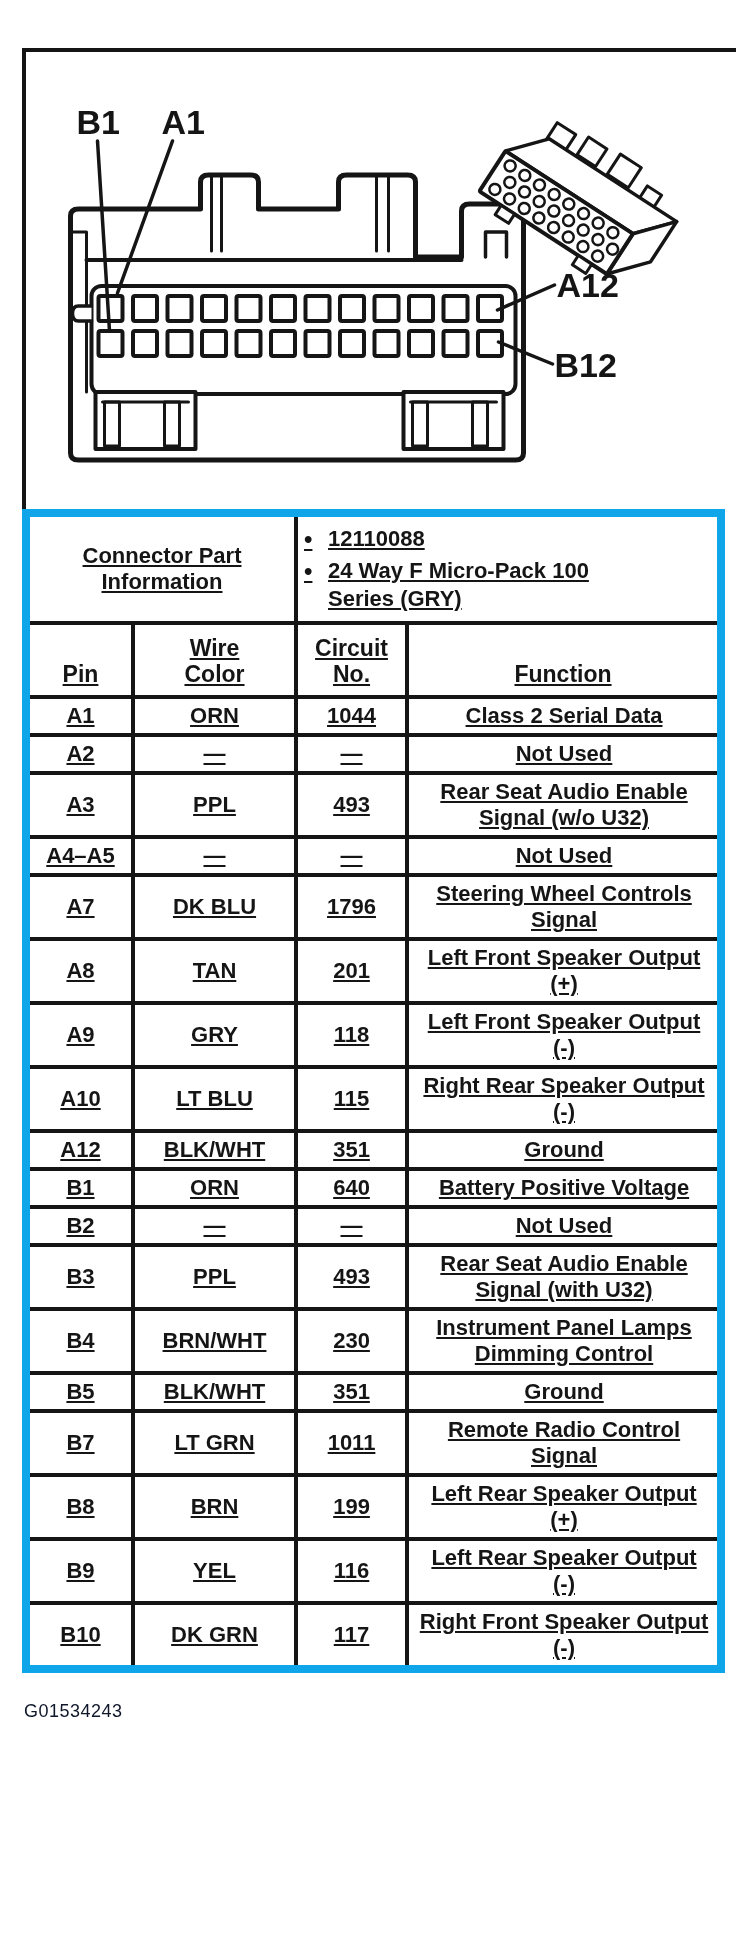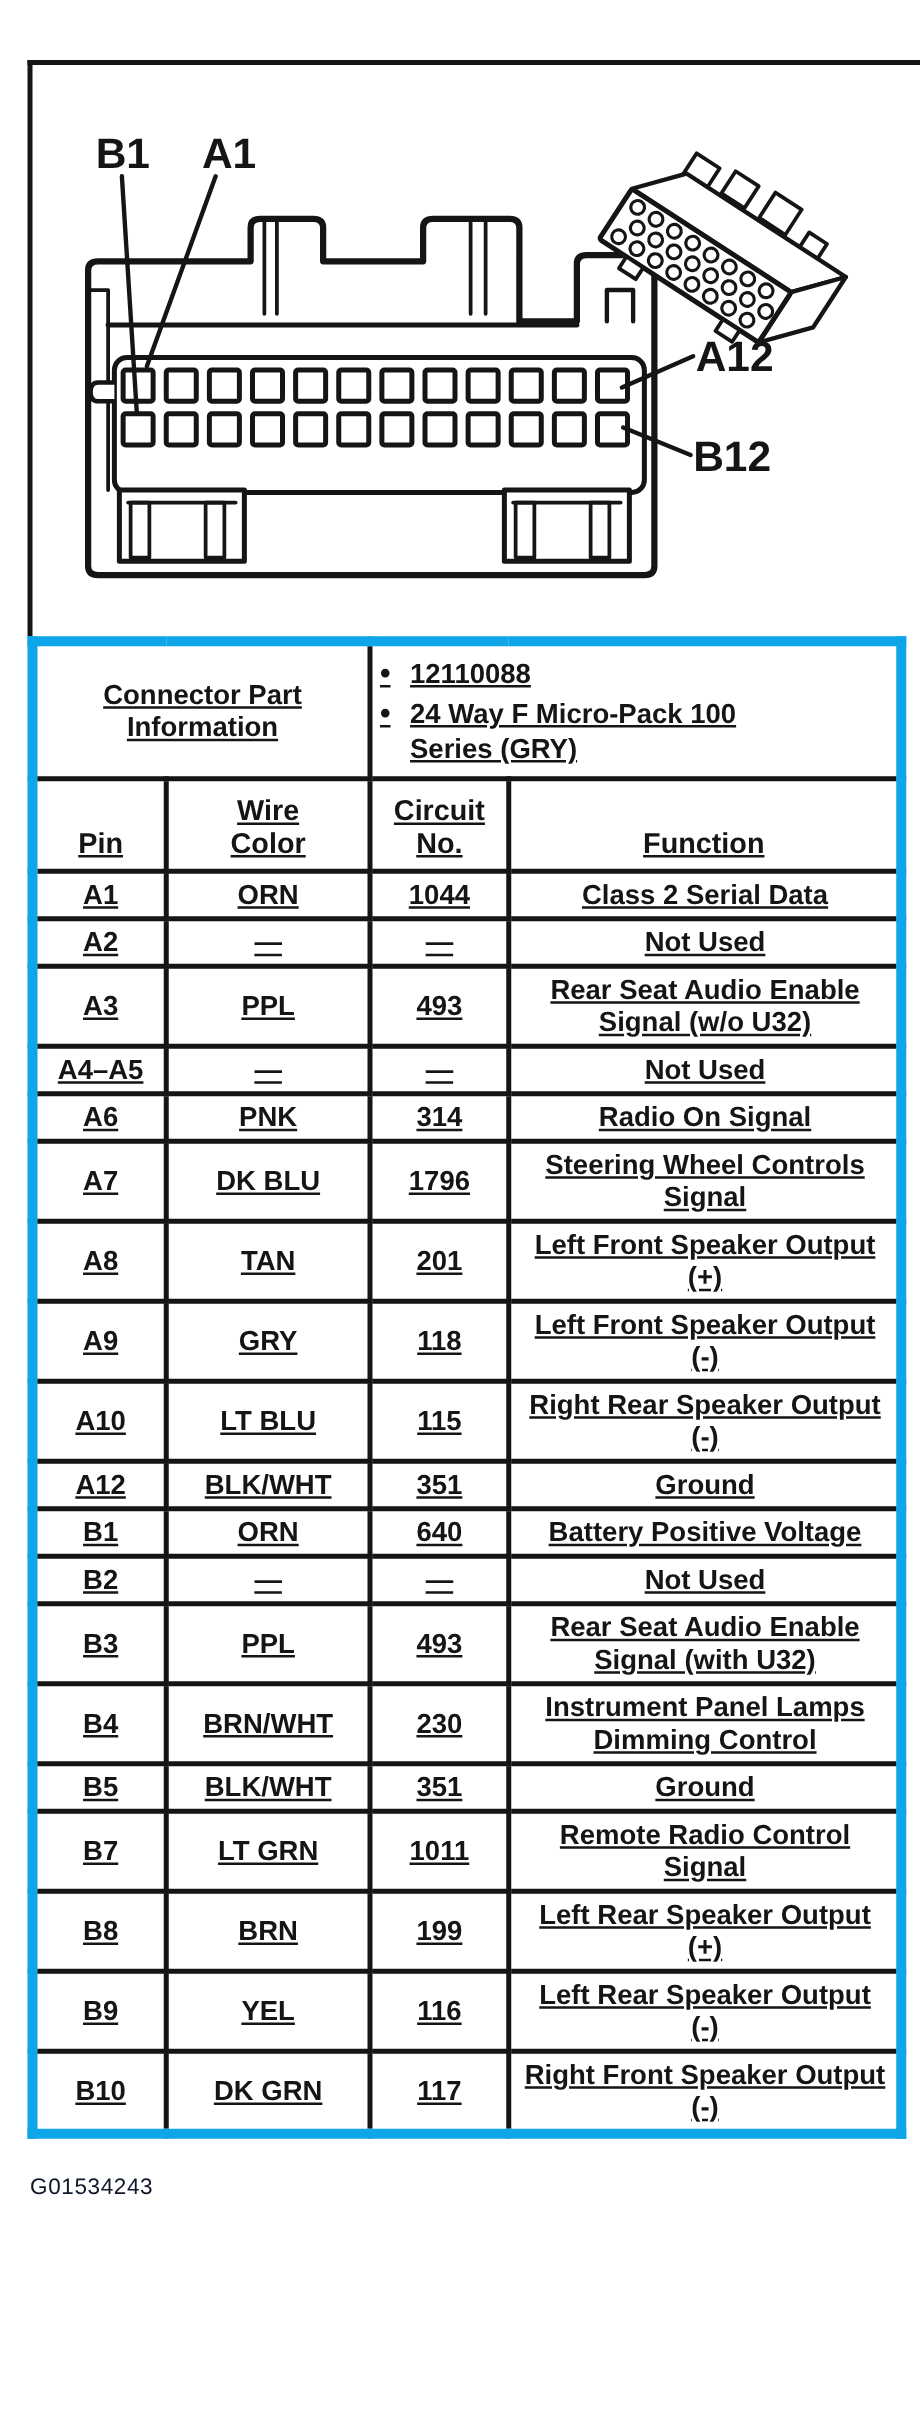--- a/index.html
+++ b/index.html
@@ -239,26 +239,20 @@
     <td class="c-function">Rear Seat Audio Enable Signal (w/o U32)</td>
   </tr>
 
   <tr>
     <td class="c-pin">A4–A5</td>
     <td class="c-color">—</td>
     <td class="c-circuit">—</td>
     <td class="c-function">Not Used</td>
   </tr>
 
-  <tr>
-    <td class="c-pin">A6</td>
-    <td class="c-color">PNK</td>
-    <td class="c-circuit">314</td>
-    <td class="c-function">Radio On Signal</td>
-  </tr>
 
   <tr>
     <td class="c-pin">A7</td>
     <td class="c-color">DK BLU</td>
     <td class="c-circuit">1796</td>
     <td class="c-function">Steering Wheel Controls Signal</td>
   </tr>
 
   <tr>
     <td class="c-pin">A8</td>

